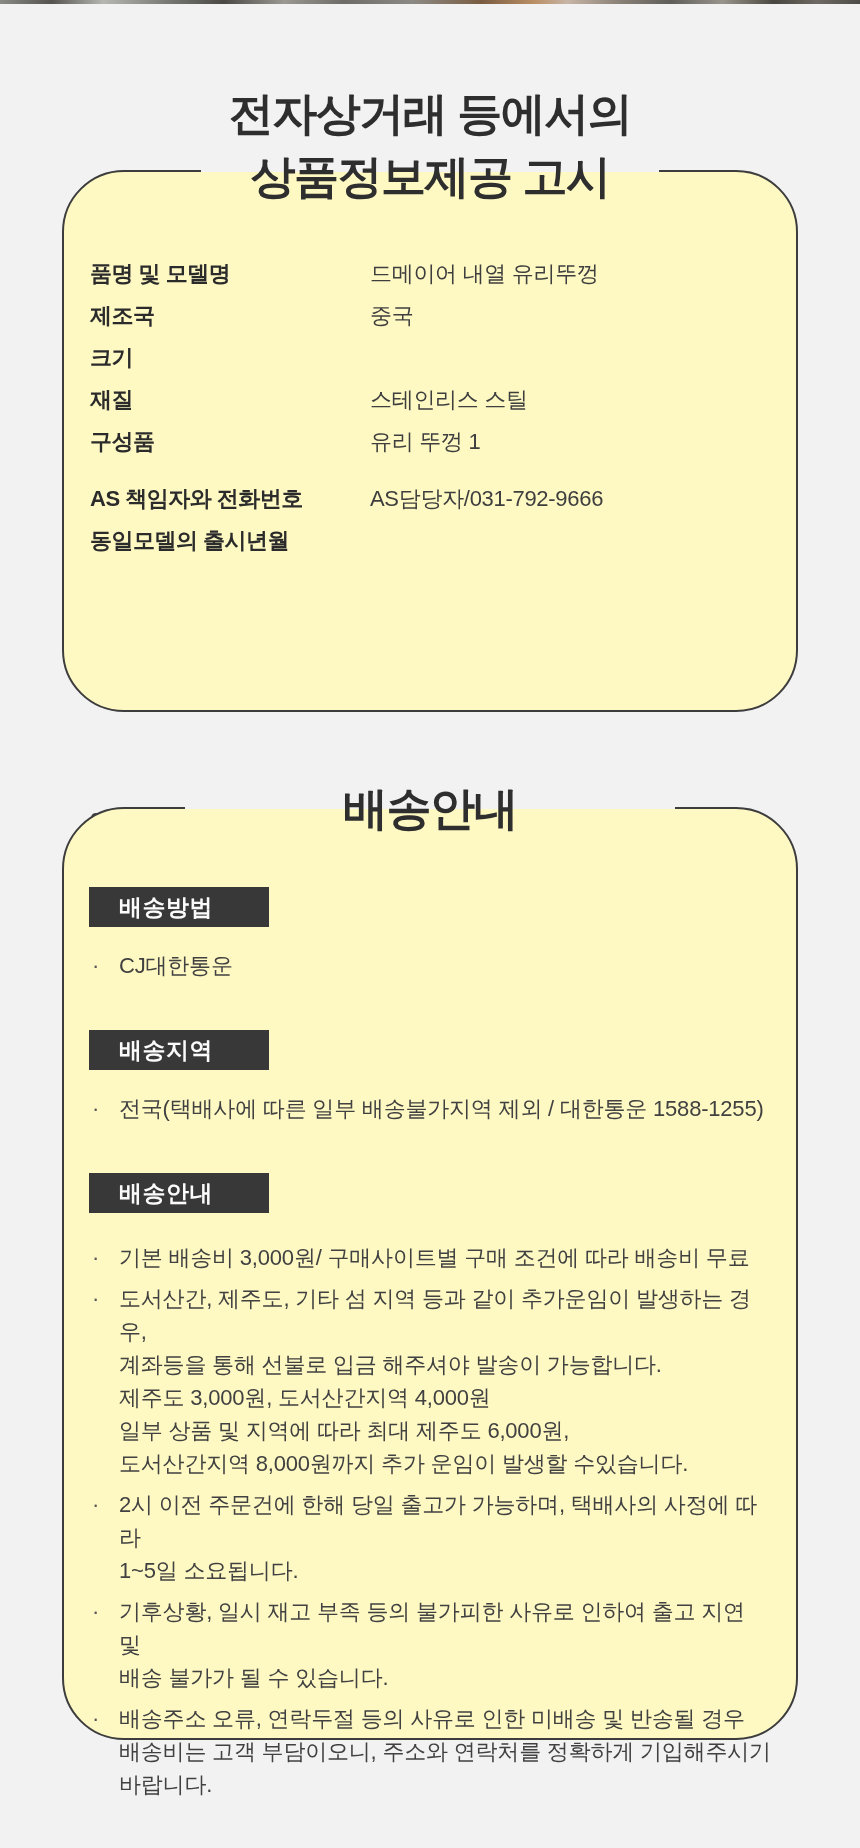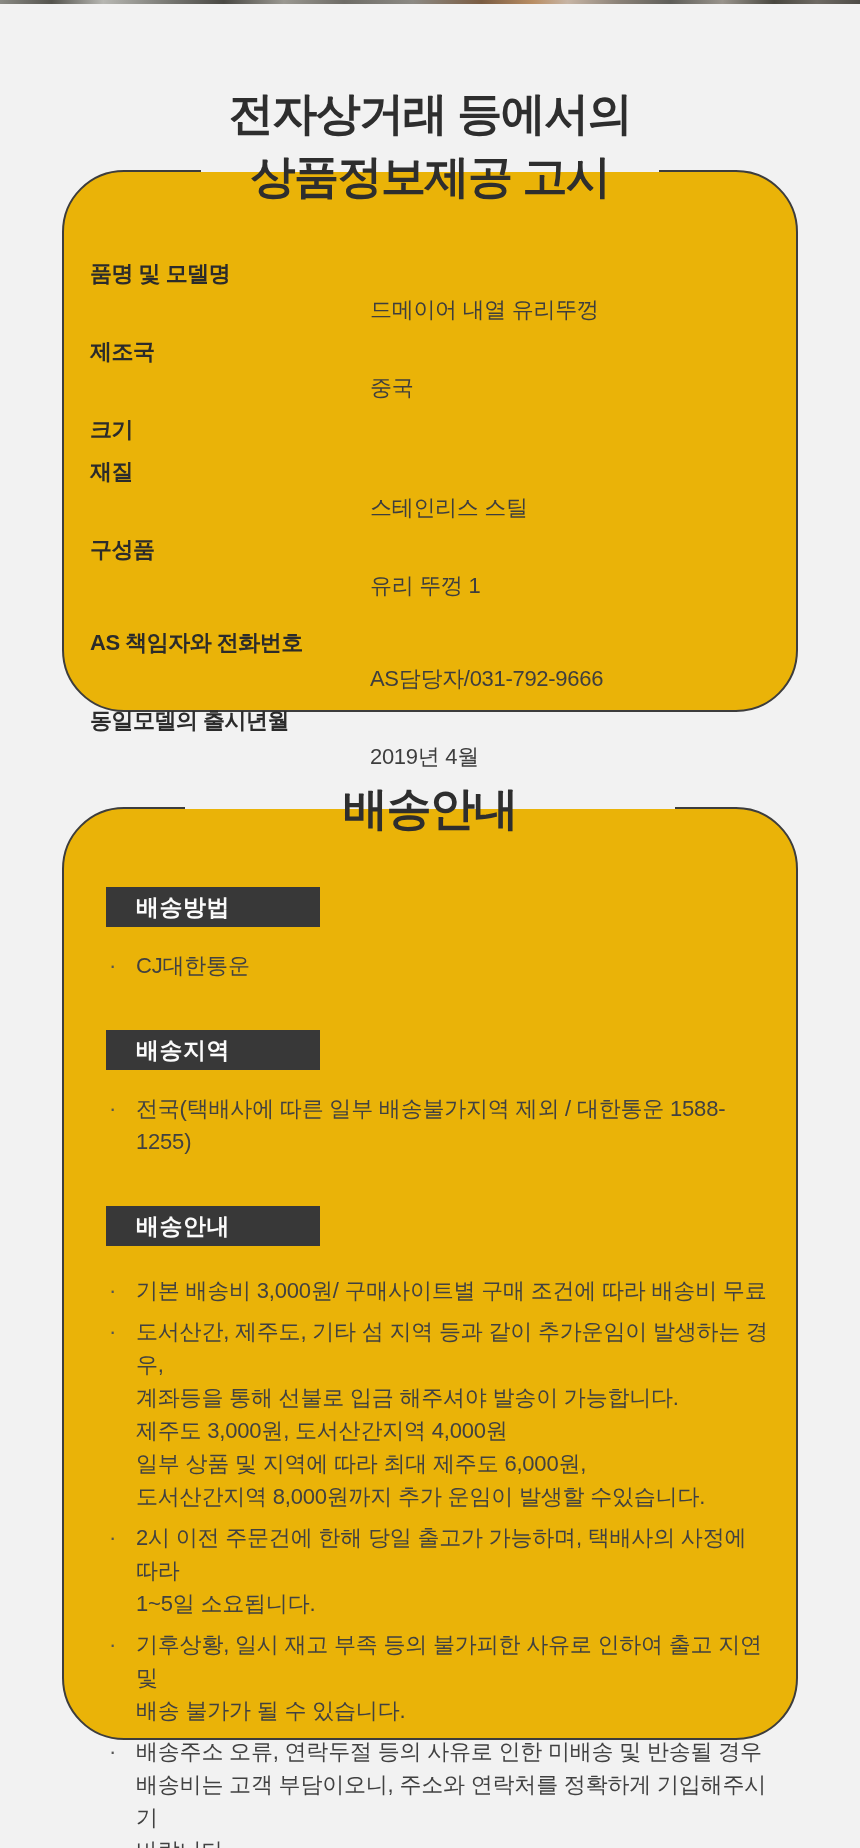--- a/index.html
+++ b/index.html
@@ -16,53 +16,53 @@
     background:linear-gradient(90deg,
       #8a8a84 0%, #55544e 6%, #b7b7b2 12%, #757570 20%, #4a4944 26%,
       #9a9891 33%, #6e6c66 40%, #8c8a84 48%, #7a5c42 56%, #b98e64 62%,
       #c7b5a5 66%, #8a8177 72%, #5f5e59 78%, #99948c 84%, #49473f 90%,
       #6e6a63 95%, #4e4c47 100%);
   }
   .panel{
     position:relative;
     border:2px solid #3d3d3d;
     border-radius:62px;
-    background:#eab308;
+    background:#fef9c3;
     box-sizing:content-box;
   }
   .gap-mask{
     position:absolute;top:-2px;left:50%;transform:translateX(-50%);
     height:2px;background:#f2f2f2;
   }
   .panel-title{
     position:absolute;left:0;right:0;text-align:center;
     font-weight:800;color:#2e2e2e;font-size:45px;letter-spacing:-1.5px;
     margin:0;
   }
   
   .panel-notice{margin:166px 62px 0;height:538px;padding:88px 24px 0 26px;box-sizing:border-box;height:542px;}
   .panel-notice .panel-title{top:-90px;line-height:63px;}
   .panel-notice .gap-mask{width:458px;}
   .t-line{display:block;}
   .spec-table{width:100%;}
   .spec-row{display:flex;margin-bottom:15px;line-height:27px;font-size:22px;gap:21px;}
-  .spec-row:last-child{margin-bottom:0;}
+  .spec-row:last-child{margin-bottom:0;flex-direction:column;}
   .spec-label{
     width:259px;flex:0 0 259px;
     font-weight:700;color:#2b2b2b;letter-spacing:-0.5px;
     white-space:pre-line;
   }
-  .spec-value{flex:1;color:#3e3e3e;letter-spacing:-0.3px;white-space:pre-line;margin-top:36px;}
+  .spec-value{flex:1;color:#3e3e3e;letter-spacing:-0.3px;white-space:pre-line;}
   
-  .panel-shipping{margin:95px 62px 0;padding:78px 24px 0 42px;box-sizing:border-box;height:933px;}
+  .panel-shipping{margin:95px 62px 0;padding:78px 24px 0 25px;box-sizing:border-box;height:933px;}
   .panel-shipping .panel-title{top:-31px;line-height:62px;}
   .panel-shipping .gap-mask{width:490px;}
   .ship-section + .ship-section{margin-top:48px;}
   .ship-heading{
-    width:214px;height:40px;box-sizing:border-box;
+    width:180px;height:40px;box-sizing:border-box;
     background:#383838;color:#fbfbfb;
     font-size:23px;font-weight:700;line-height:40px;
     padding-left:30px;letter-spacing:0.5px;
   }
   .ship-list{margin:22px 0 0 3px;padding:0;list-style:none;}
   .ship-list.loose{margin-top:28px;}
   .ship-item{display:flex;margin-bottom:8px;font-size:22px;line-height:33px;color:#414141;letter-spacing:-0.2px;}
   .ship-item:last-child{margin-bottom:0;}
   .bullet-dot{flex:0 0 27px;width:27px;color:#555;}
   .item-text{flex:1;white-space:pre-line;}

